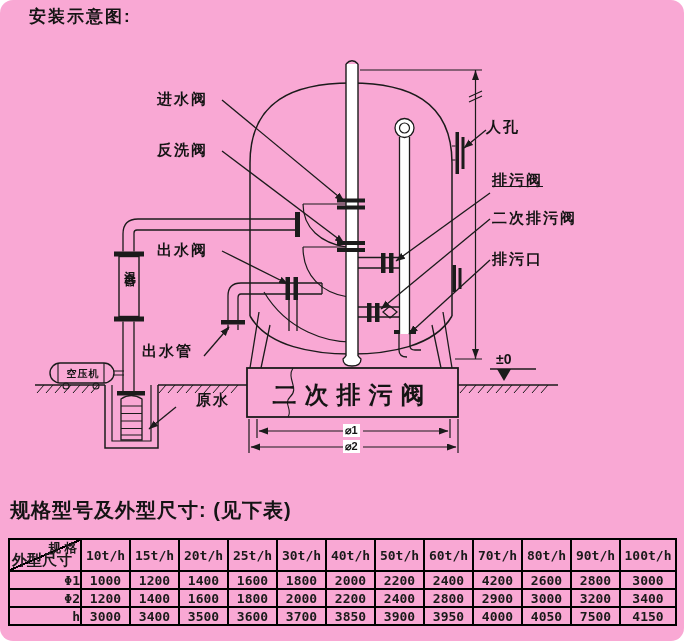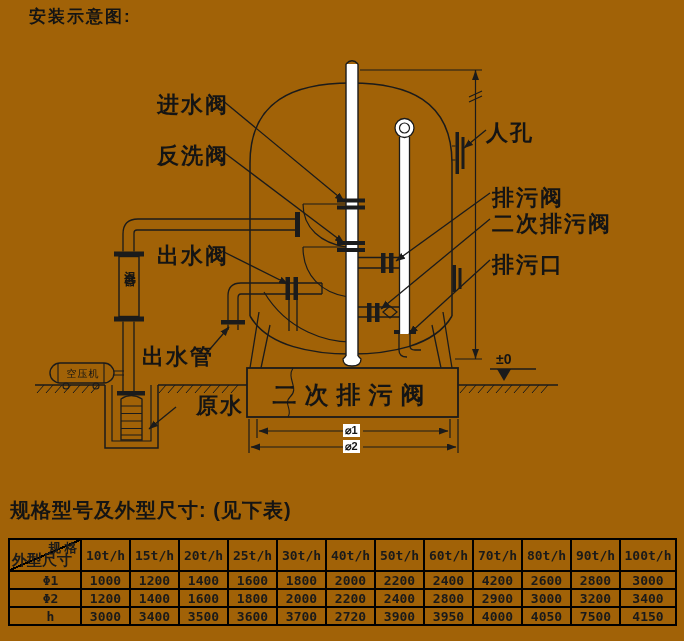--- a/index.html
+++ b/index.html
@@ -1,36 +1,36 @@
 <!DOCTYPE html>
 <html><head>
 <meta charset="utf-8">
 <style>
   html,body{margin:0;padding:0;background:#fff;}
-  #page{position:relative;width:684px;height:641px;background:#a16207;overflow:hidden;
-        font-family:"Liberation Sans",sans-serif;color:#111;}
+  #page{position:relative;width:684px;height:641px;background:#f9a8d4;overflow:hidden;
+        font-family:"Liberation Sans",sans-serif;color:#111;border-radius:13px;}
   .lbl{position:absolute;white-space:nowrap;color:#141414;}
-  .dlabel{font-size:22px;font-weight:700;letter-spacing:2px;}
+  .dlabel{font-size:15px;font-weight:700;letter-spacing:2px;}
   .title{font-size:17px;font-weight:700;letter-spacing:2px;}
   .heading2{font-size:20px;font-weight:700;letter-spacing:1px;}
   .vtext{writing-mode:vertical-rl;text-orientation:upright;font-size:11.5px;font-weight:700;
          letter-spacing:2px;}
-  .small{font-size:10px;font-weight:400;letter-spacing:1px;}
+  .small{font-size:10px;font-weight:700;letter-spacing:1px;}
   .dim{font-size:11px;background:#fff;padding:0 2px;font-weight:700;}
   .big{font-size:24px;font-weight:700;letter-spacing:8px;text-align:center;}
   .pm{font-size:14px;font-weight:700;}
   svg{position:absolute;left:0;top:0;}
   
   #spec{position:absolute;left:8px;top:538px;border-collapse:collapse;table-layout:fixed;
         font-family:"DejaVu Sans Mono","Liberation Mono",monospace;}
   #spec td,#spec th{border:2px solid #000;padding:0;text-align:center;vertical-align:middle;
         font-size:13px;font-weight:700;color:#1a1a1a;overflow:hidden;}
   #spec .hrow th{height:30px;margin-left:40px;}
   #spec .drow td{height:16px;}
-  #spec td.rname{text-align:center;padding-left:11px;}
+  #spec td.rname{text-align:right;padding-left:11px;}
   #corner{position:relative;width:70px;
      background:linear-gradient(to bottom right,transparent calc(50% - 1px),#000 calc(50% - 1px),#000 calc(50% + 1px),transparent calc(50% + 1px));}
   #corner .tr{position:absolute;right:3px;top:0px;font-size:12.5px;font-weight:700;
       font-family:"Liberation Sans",sans-serif;}
   #corner .bl{position:absolute;left:2px;bottom:0px;font-size:15px;font-weight:700;
       font-family:"Liberation Sans",sans-serif;}
 </style>
 </head>
 <body>
 
@@ -185,21 +185,21 @@
   </svg>
 
   <div class="lbl title" style="left:29px;top:5px;">安装示意图:</div>
 
   <div class="lbl dlabel" style="left:157px;top:90px;">进水阀</div>
   <div class="lbl dlabel" style="left:157px;top:141px;">反洗阀</div>
   <div class="lbl dlabel" style="left:157px;top:241px;">出水阀</div>
   <div class="lbl dlabel" style="left:142px;top:342px;">出水管</div>
   <div class="lbl dlabel" style="left:172px;top:391px;margin-left:24px;">原水</div>
   <div class="lbl dlabel" style="left:486px;top:118px;">人孔</div>
-  <div class="lbl dlabel" style="left:492px;top:183px;">排污阀</div>
+  <div class="lbl dlabel" style="left:492px;top:171px;text-decoration:underline;">排污阀</div>
   <div class="lbl dlabel" style="left:492px;top:209px;text-align:center;">二次排污阀</div>
   <div class="lbl dlabel" style="left:492px;top:250px;">排污口</div>
 
   <div class="lbl vtext" style="left:122px;top:262px;height:54px;">混合器</div>
   <div class="lbl small" style="left:57px;top:367px;width:52px;text-align:center;">空压机</div>
   <div class="lbl big" style="left:270px;top:379px;width:165px;">二次排污阀</div>
   <div class="lbl pm" style="left:496px;top:351px;">±0</div>
   <div class="lbl dim" style="left:343px;top:424px;">⌀1</div>
   <div class="lbl dim" style="left:343px;top:440px;">⌀2</div>
 
@@ -270,21 +270,21 @@
       <td>3200</td>
       <td>3400</td>
     </tr>
     <tr class="drow">
       <td class="rname">h</td>
       <td>3000</td>
       <td>3400</td>
       <td>3500</td>
       <td>3600</td>
       <td>3700</td>
-      <td>2720</td>
+      <td>3850</td>
       <td>3900</td>
       <td>3950</td>
       <td>4000</td>
       <td>4050</td>
       <td>7500</td>
       <td>4150</td>
     </tr>
   </tbody>
     </table>
 </div>

